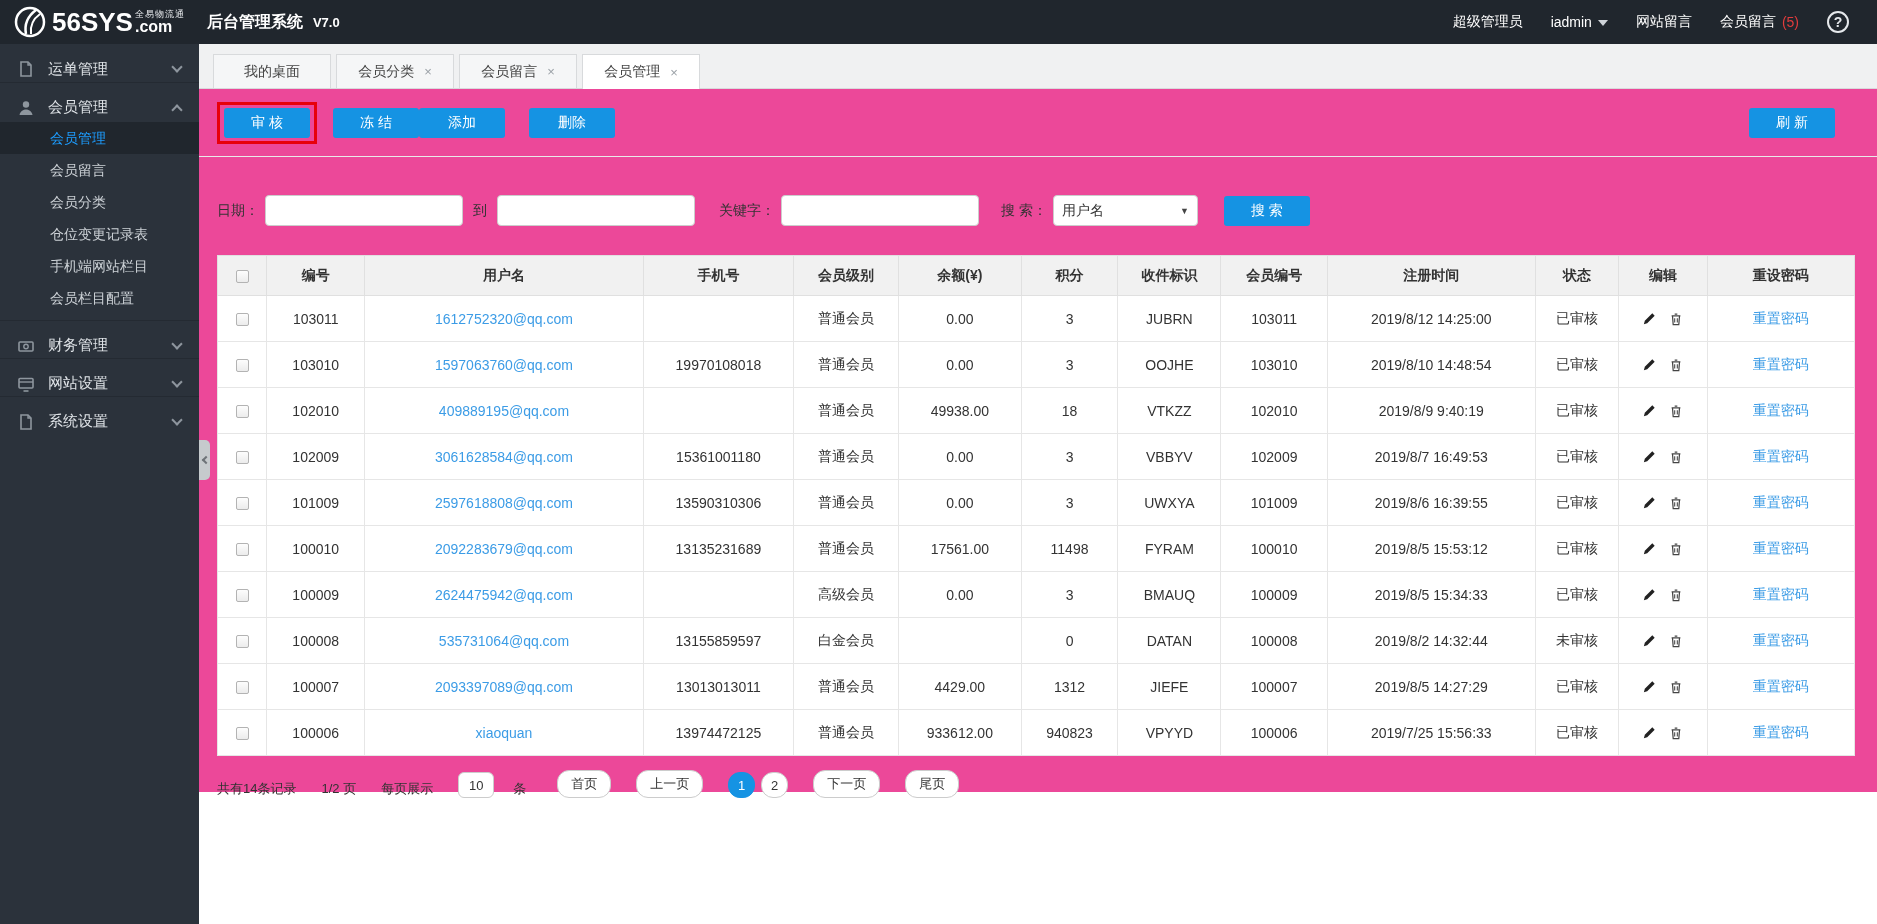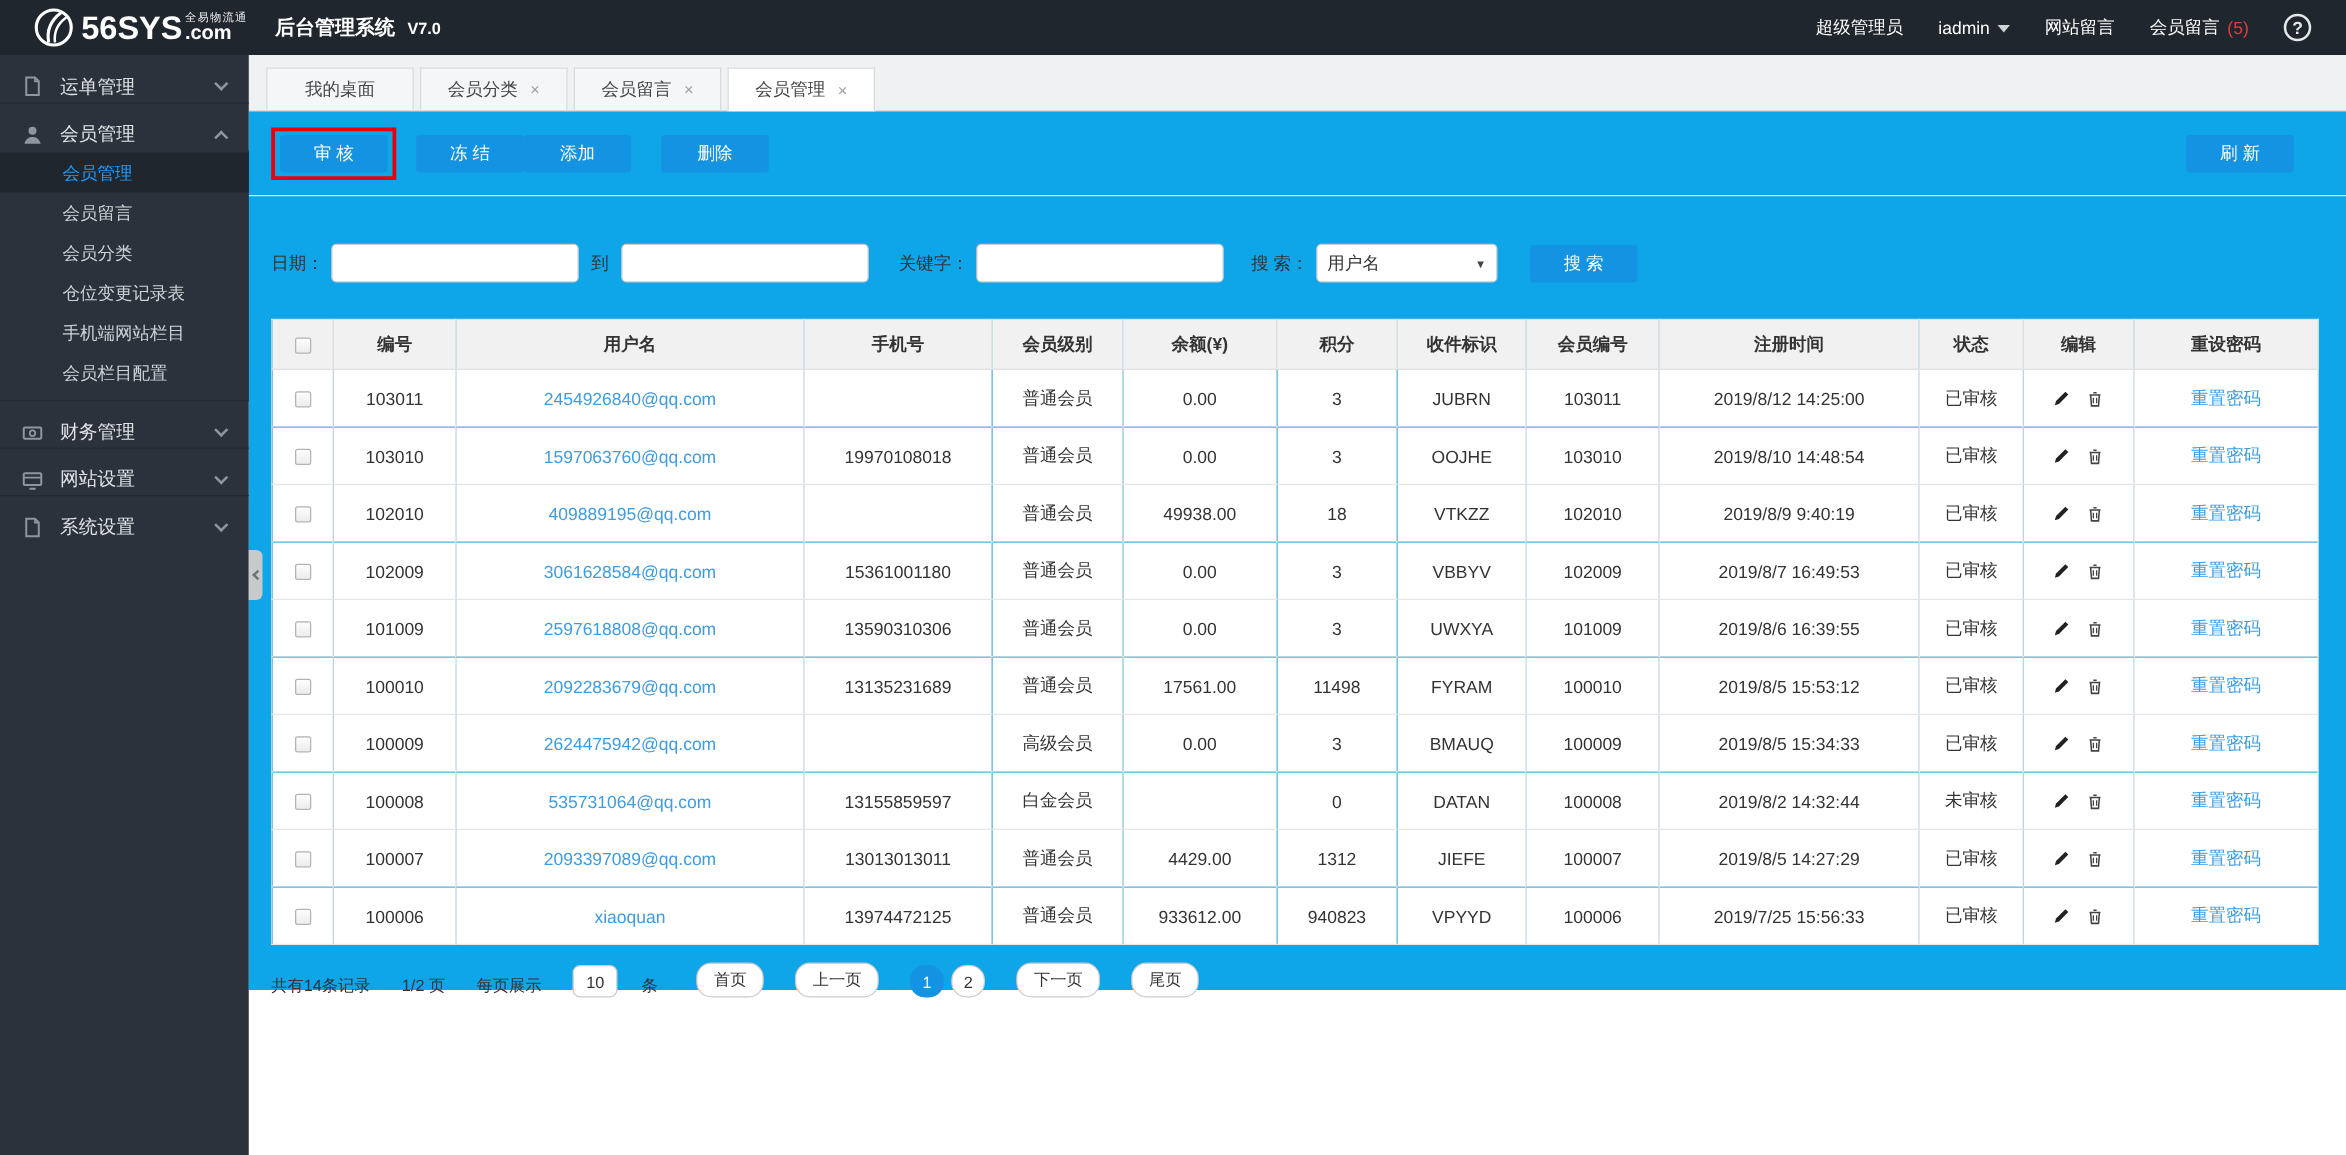--- a/index.html
+++ b/index.html
@@ -2,21 +2,21 @@
 <html><head>
 <meta charset="utf-8">
 <style>
   * { margin:0; padding:0; box-sizing:border-box; }
   html,body { width:1877px; height:924px; overflow:hidden;
     font-family:"Liberation Sans","DejaVu Sans",sans-serif; background:#fff; }
 
   
   .app-header { position:absolute; left:0; top:0; width:1877px; height:44px;
     background:#20262d; display:flex; align-items:center; color:#fff; z-index:30; }
-  .logo-wrap { display:flex; align-items:center; padding-left:27px; }
+  .logo-wrap { display:flex; align-items:center; padding-left:14px; }
   .logo-mark { width:32px; height:32px; margin-right:6px; }
   .logo-text { font-size:26px; font-weight:bold; letter-spacing:0; color:#fff; }
   .logo-sub { display:flex; flex-direction:column; margin-left:2px; line-height:1;justify-content:center; }
   .logo-tagline { font-size:9px; color:#e9ecef; letter-spacing:1px; }
   .logo-com { font-size:16px; font-weight:bold; color:#fff; }
   .app-title { margin-left:22px; font-size:16px; font-weight:bold; }
   .app-version { margin-left:10px; font-size:13px; font-weight:bold; }
   .header-right { margin-left:auto; display:flex; align-items:center; gap:28px;
     padding-right:28px; font-size:14px; }
   .hdr-item { color:#fff; cursor:pointer; display:flex; align-items:center; gap:6px; }
@@ -45,21 +45,21 @@
   .submenu-item.active { background:#20262d; color:#1d9dff; }
 
   .collapse-handle { position:absolute; left:199px; top:440px; width:11px; height:40px;
     background:#c6cacd; border-radius:0 5px 5px 0; z-index:21; cursor:pointer;
     display:flex; align-items:center; justify-content:center; }
   .collapse-handle .arr { border:solid #6e7378; border-width:0 2px 2px 0; padding:2px;
     transform:rotate(135deg); margin-left:2px; }
 
   
   .main { position:absolute; left:199px; top:44px; width:1678px; height:748px;
-    background:#0ea5e9; }
+    background:#ec4899; }
 
   .tabstrip { height:45px; background:#f0f1f2; border-bottom:1px solid #d8dadc;
     display:flex; align-items:flex-end; padding-left:14px; }
   .tab { height:34px; min-width:118px; background:#f5f6f7; border:1px solid #d8dadc;
     border-bottom:none; margin-right:5px; display:flex; align-items:center;
     justify-content:center; gap:10px; font-size:14px; color:#444; cursor:pointer;
     padding:0 16px; position:relative; }
   .tab .x { color:#9aa0a6; font-size:13px; cursor:pointer; }
   .tab.active { background:#fff; margin-bottom:-1px; height:35px; }
 
@@ -289,21 +289,21 @@
             <th>注册时间</th>
             <th>状态</th>
             <th>编辑</th>
             <th>重设密码</th>
           </tr>
         </thead>
       <tbody id="tbody">
           <tr>
             <td><span class="chk"></span></td>
             <td><span>103011</span></td>
-            <td><a class="blue-link">2454926840@qq.com</a></td>
+            <td><a class="blue-link">1612752320@qq.com</a></td>
             <td><span></span></td>
             <td><span>普通会员</span></td>
             <td><span>0.00</span></td>
             <td><span>3</span></td>
             <td><span>JUBRN</span></td>
             <td><span>103011</span></td>
             <td><span>2019/8/12 14:25:00</span></td>
             <td><span>已审核</span></td>
             <td>
               <span class="edit-icons">

